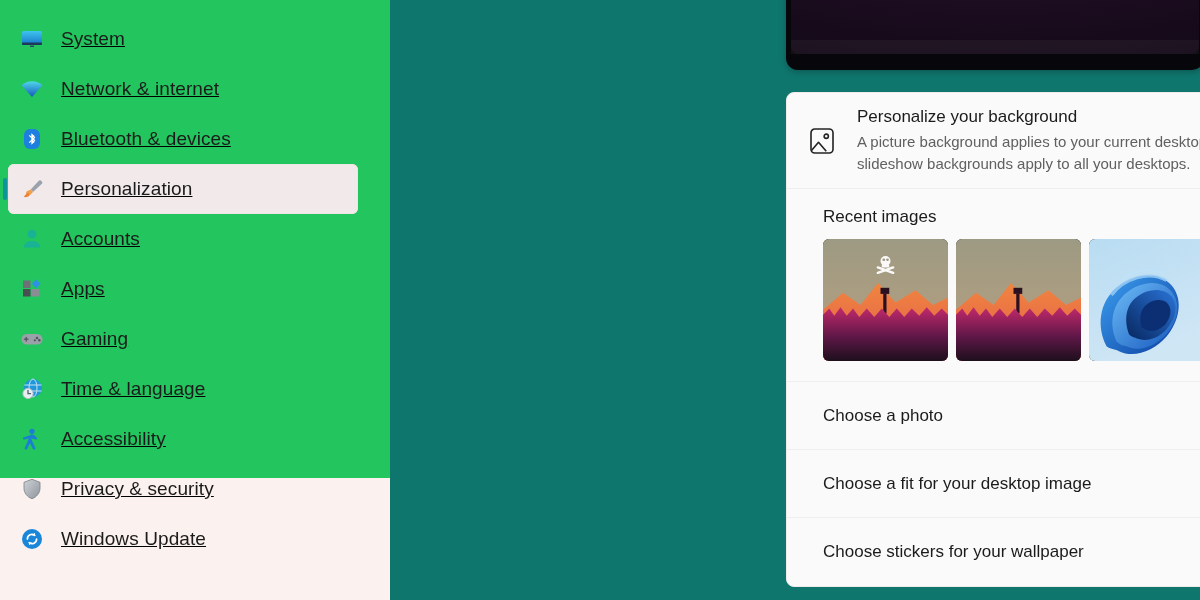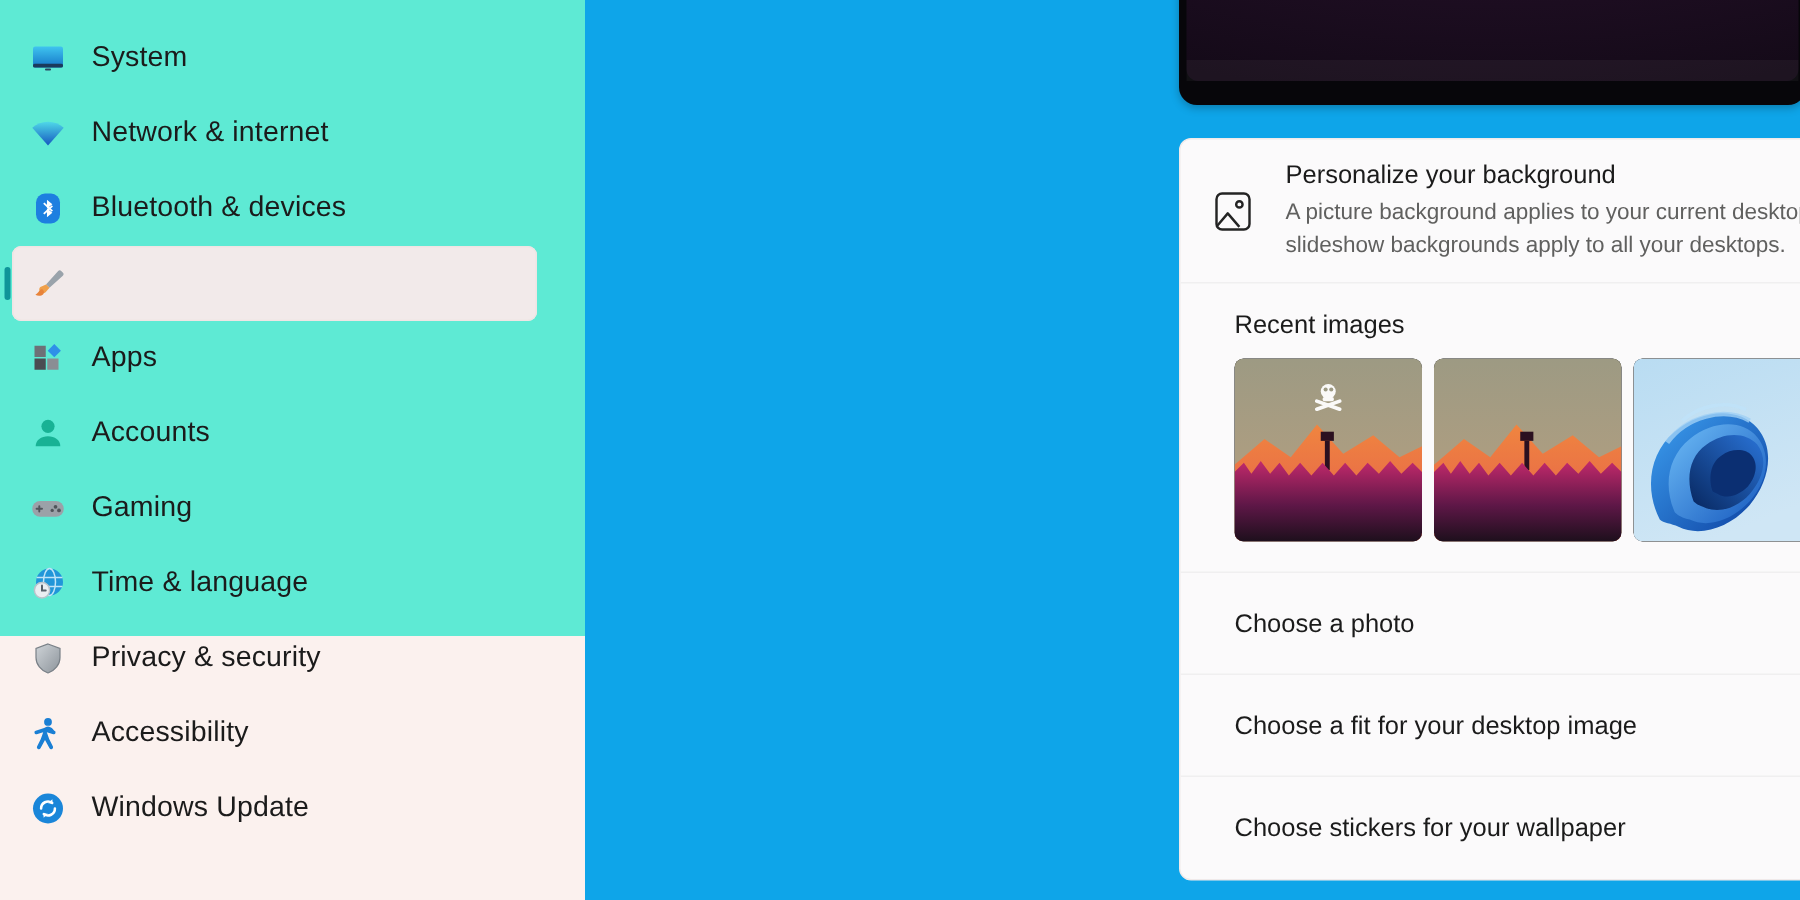--- a/index.html
+++ b/index.html
@@ -12,24 +12,25 @@
   .app {
     position: relative;
     width: 1200px; height: 600px;
     display: flex;
     background: #fbf1ee;
   }
 
   
   .sidebar {
     width: 390px;
-    height: 424px;
-    background: #5eead4;
+    height: 478px;
+    background: #22c55e;
     padding-top: 14px;
     flex: 0 0 390px;
+    text-decoration: underline;
   }
   .nav-item {
     position: relative;
     height: 50px;
     margin: 0 32px 0 8px;
     border-radius: 6px;
     display: flex;
     align-items: center;
     padding-left: 12px;
     gap: 17px;
@@ -59,21 +60,21 @@
     color: #1b1b1b;
     letter-spacing: 0.1px;
     white-space: nowrap;
   }
 
   
   .main {
     flex: 1;
     position: relative;
     height: 600px;
-    background: #0ea5e9;
+    background: #0f766e;
     padding-left: 6px;
   }
 
   
   .preview {
     position: absolute;
     left: 396px; top: -206px;
     width: 418px; height: 276px;
     background: #07060a;
     border-radius: 12px;
@@ -210,42 +211,43 @@
 
     <div class="nav-item selected">
       <span class="sel-bar"></span>
       <span class="nav-icon">
         <svg viewBox="0 0 24 24">
             <path d="M20.8 3.6c-.6-.6-1.5-.5-2 .1l-8.1 8.9 2.3 2.3 8.9-8.1c.6-.6.7-1.5.1-2l-1.2-1.2z" fill="#9aa3ab"></path>
             <path d="M10.7 12.6l2.3 2.3-2.6 2.9c-.8.9-2.2 1-3.1.2l-.6-.6c-.8-.9-.7-2.3.2-3.1l3.8-1.7z" fill="#f0a04a"></path>
             <path d="M6.8 16.3c-.9.8-1.5 2.2-3.2 3.2 1.6 1.1 4 .9 5.2-.4.8-.9.7-2-.1-2.7l-.5-.5c-.5-.3-1-.1-1.4.4z" fill="#e8833a"></path>
           </svg>
       </span>
+      <span class="nav-label">Personalization</span>
+    </div>
+
+    <div class="nav-item">
+      <span class="nav-icon">
+        <svg viewBox="0 0 24 24">
+            <circle cx="12" cy="7.2" r="4.4" fill="#18b295"></circle>
+            <path d="M3.8 20.5c0-4.1 3.7-6.6 8.2-6.6s8.2 2.5 8.2 6.6H3.8z" fill="#18b295"></path>
+          </svg>
+      </span>
+      <span class="nav-label">Accounts</span>
     </div>
 
     <div class="nav-item">
       <span class="nav-icon">
         <svg viewBox="0 0 24 24">
             <rect x="3" y="3.5" width="7.5" height="7.5" fill="#6d7177"></rect>
             <rect x="3" y="12" width="7.5" height="7.5" fill="#4a4d52"></rect>
             <rect x="11.5" y="12" width="7.5" height="7.5" fill="#8a8e94"></rect>
             <path d="M16.2 2.4l4.4 4.4-4.4 4.4-4.4-4.4z" fill="#2f90e8"></path>
           </svg>
       </span>
       <span class="nav-label">Apps</span>
-    </div>
-
-    <div class="nav-item">
-      <span class="nav-icon">
-        <svg viewBox="0 0 24 24">
-            <circle cx="12" cy="7.2" r="4.4" fill="#18b295"></circle>
-            <path d="M3.8 20.5c0-4.1 3.7-6.6 8.2-6.6s8.2 2.5 8.2 6.6H3.8z" fill="#18b295"></path>
-          </svg>
-      </span>
-      <span class="nav-label">Accounts</span>
     </div>
 
     <div class="nav-item">
       <span class="nav-icon">
         <svg viewBox="0 0 24 24">
             <rect x="1.5" y="7" width="21" height="10.5" rx="5.2" fill="#9ba1a8"></rect>
             <path d="M6.2 10.4v3.6M4.4 12.2H8" stroke="#4f545a" stroke-width="1.3" stroke-linecap="round"></path>
             <circle cx="17" cy="10.9" r="1.25" fill="#4f545a"></circle>
             <circle cx="19.3" cy="13.3" r="1.25" fill="#4f545a"></circle>
             <circle cx="14.8" cy="13.3" r="1.1" fill="#4f545a"></circle>
@@ -259,45 +261,45 @@
         <svg viewBox="0 0 24 24">
             <circle cx="13" cy="11" r="9" fill="#2196d9"></circle>
             <path d="M13 2a9 9 0 000 18 9 9 0 010-18z" fill="#1a7fc0" opacity=".4"></path>
             <path d="M4.4 8h17.2M4.4 14h17.2" stroke="#bfe4f7" stroke-width="1" fill="none"></path>
             <ellipse cx="13" cy="11" rx="4" ry="9" fill="none" stroke="#bfe4f7" stroke-width="1"></ellipse>
             <circle cx="8" cy="16.5" r="5.1" fill="#e9eef2" stroke="#b9c3cb" stroke-width="1"></circle>
             <path d="M8 13.3v3.4h2.5" stroke="#55606a" stroke-width="1.3" fill="none" stroke-linecap="round"></path>
           </svg>
       </span>
       <span class="nav-label">Time &amp; language</span>
+    </div>
+
+    <div class="nav-item">
+      <span class="nav-icon">
+        <svg viewBox="0 0 24 24">
+            <circle cx="12" cy="4.3" r="2.6" fill="#1a7fd4"></circle>
+            <path d="M12 7.4c-1 0-1.6.5-2.6 1L3.8 10.2a1.2 1.2 0 00.7 2.3l4.3-1.3-1.6 4.4-2.5 5.1a1.3 1.3 0 002.3 1.2l3-5.6 3 5.6a1.3 1.3 0 002.3-1.2l-2.5-5.1-1.6-4.4 4.3 1.3a1.2 1.2 0 00.7-2.3L14.6 8.4c-1-.5-1.6-1-2.6-1z" fill="#1a7fd4"></path>
+          </svg>
+      </span>
+      <span class="nav-label">Accessibility</span>
     </div>
 
     <div class="nav-item">
       <span class="nav-icon">
         <svg viewBox="0 0 24 24">
             <defs>
               <linearGradient id="g-sh" x1="0" y1="0" x2="1" y2="1">
                 <stop offset="0" stop-color="#cfd4d8"></stop>
                 <stop offset="1" stop-color="#8d949b"></stop>
               </linearGradient>
             </defs>
             <path d="M12 2.3l8 3v6c0 4.6-3.3 8.8-8 10.4-4.7-1.6-8-5.8-8-10.4v-6l8-3z" fill="url(#g-sh)" stroke="#798087" stroke-width=".8"></path>
           </svg>
       </span>
       <span class="nav-label">Privacy &amp; security</span>
-    </div>
-
-    <div class="nav-item">
-      <span class="nav-icon">
-        <svg viewBox="0 0 24 24">
-            <circle cx="12" cy="4.3" r="2.6" fill="#1a7fd4"></circle>
-            <path d="M12 7.4c-1 0-1.6.5-2.6 1L3.8 10.2a1.2 1.2 0 00.7 2.3l4.3-1.3-1.6 4.4-2.5 5.1a1.3 1.3 0 002.3 1.2l3-5.6 3 5.6a1.3 1.3 0 002.3-1.2l-2.5-5.1-1.6-4.4 4.3 1.3a1.2 1.2 0 00.7-2.3L14.6 8.4c-1-.5-1.6-1-2.6-1z" fill="#1a7fd4"></path>
-          </svg>
-      </span>
-      <span class="nav-label">Accessibility</span>
     </div>
 
     <div class="nav-item">
       <span class="nav-icon">
         <svg viewBox="0 0 24 24">
             <circle cx="12" cy="12" r="10" fill="#1a86d9"></circle>
             <path d="M7.4 12a4.6 4.6 0 017.4-3.7M16.6 12a4.6 4.6 0 01-7.4 3.7" stroke="#fff" stroke-width="1.7" fill="none" stroke-linecap="round"></path>
             <path d="M14.9 5.8l.2 3-3-.3zM9.1 18.2l-.2-3 3 .3z" fill="#fff"></path>
           </svg>
       </span>

